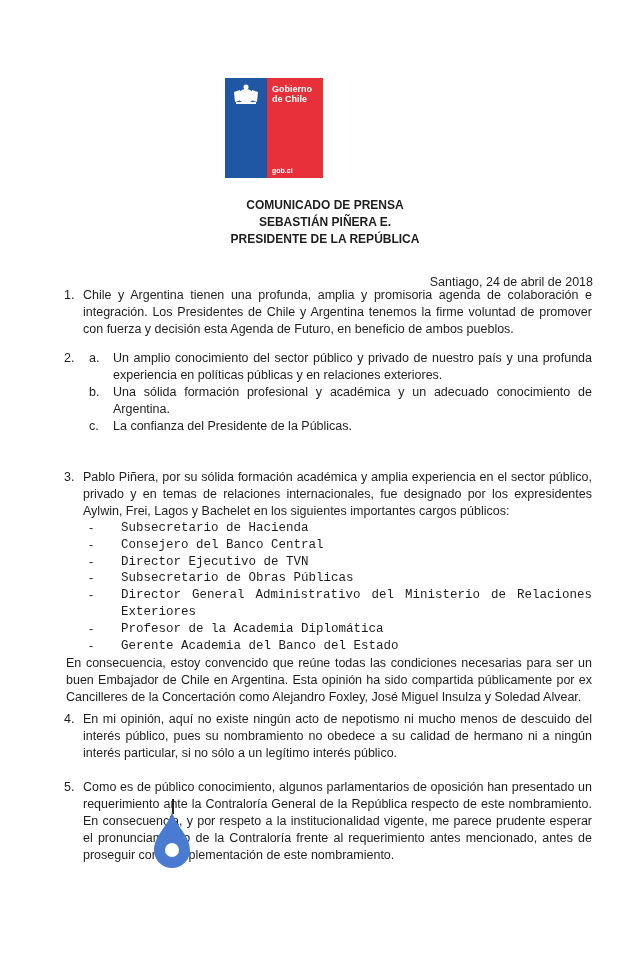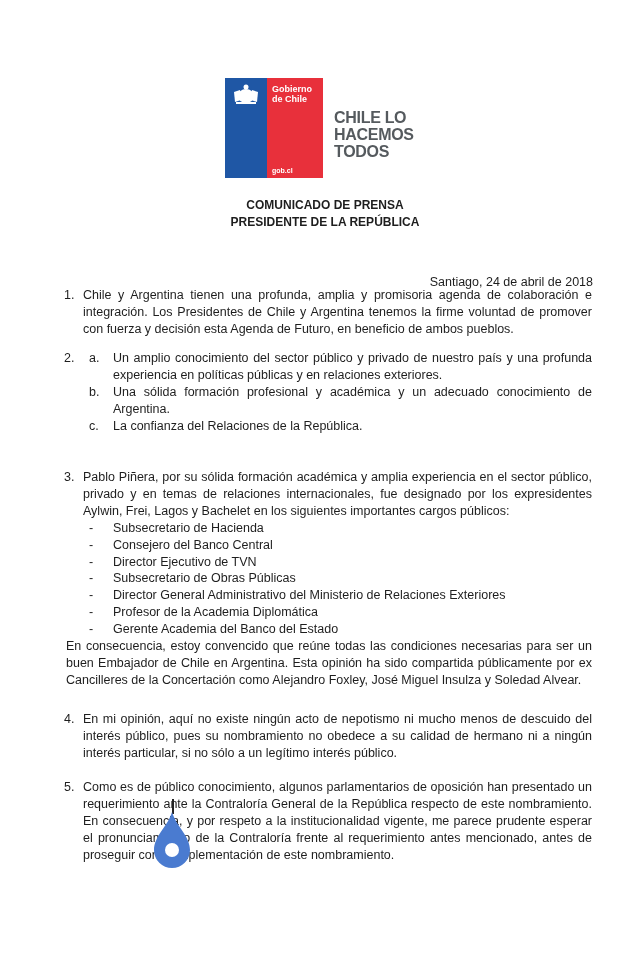--- a/index.html
+++ b/index.html
@@ -23,21 +23,21 @@
   .date { position: absolute; top: 247px; right: 51px; font-size: 12.5px; margin-top: 28px; }
   
   .para { position: absolute; left: 66px; width: 526px; font-size: 12.5px; line-height: 16.9px; text-align: justify; }
   .para .num { position: absolute; left: -2px; }
   .para .txt { margin-left: 17px; display: block; }
   .sub { position: relative; margin-left: 23px; }
   .sub .letter { position: absolute; left: 0; }
   .sub .stxt { display: block; margin-left: 24px; text-align: justify; }
   .dash-item { position: relative; margin-left: 23px; }
   .dash-item .dash { position: absolute; left: 0; }
-  .dash-item .dtxt { display: block; margin-left: 24px; }
+  .dash-item .dtxt { display: block; margin-left: 32px; font-family: Liberation Mono, monospace; }
   .cont { display: block; text-align: justify; }
   
   .caret { position: absolute; left: 172px; top: 799px; width: 2px; height: 15px; background: #222; }
   .handle { position: absolute; left: 154px; top: 812px; width: 36px; height: 56px; }
 </style>
 </head>
 <body>
 
 <div class="page">
 
@@ -53,29 +53,25 @@
         </svg>
       </div>
       <div class="logo-red">
         <div class="gob-text">
           <div>Gobierno</div>
           <div>de Chile</div>
         </div>
         <div class="gob-url">gob.cl</div>
       </div>
     </div>
-    <div class="slogan">
-      <div>CHILE LO</div>
-      <div>HACEMOS</div>
-      <div>TODOS</div>
-    </div>
   </div>
 
   <div class="heading-block">
     <div>COMUNICADO DE PRENSA</div>
+    <div>SEBASTIÁN PIÑERA E.</div>
     <div>PRESIDENTE DE LA REPÚBLICA</div>
   </div>
   <div class="date">Santiago, 24 de abril de 2018</div>
 
   <div class="para" style="top:287px;">
     <span class="num">1.</span>
     <span class="txt">Chile y Argentina tienen una profunda, amplia y promisoria agenda de colaboración e integración.  Los Presidentes de Chile y Argentina tenemos la firme voluntad de promover con fuerza y decisión esta Agenda de Futuro, en beneficio de ambos pueblos.</span>
   </div>
 
   <div class="para" style="top:350px;">
@@ -83,21 +79,21 @@
     <div class="sub">
       <span class="letter">a.</span>
       <span class="stxt">Un amplio conocimiento del sector público y privado de nuestro país y una profunda experiencia en políticas públicas y en relaciones exteriores.</span>
     </div>
     <div class="sub">
       <span class="letter">b.</span>
       <span class="stxt">Una sólida formación profesional y académica y un adecuado conocimiento de Argentina.</span>
     </div>
     <div class="sub">
       <span class="letter">c.</span>
-      <span class="stxt">La confianza del Relaciones de la República.</span>
+      <span class="stxt">La confianza del Presidente de la Públicas.</span>
     </div>
   </div>
 
   <div class="para" style="top:469px;">
     <span class="num">3.</span>
     <span class="txt">Pablo Piñera, por su sólida formación académica y amplia experiencia en el sector público, privado y en temas de relaciones internacionales, fue designado por los expresidentes Aylwin, Frei, Lagos y Bachelet en los siguientes importantes cargos públicos:</span>
     <div class="dash-item">
         <span class="dash">-</span>
         <span class="dtxt">Subsecretario de Hacienda</span>
       </div>

